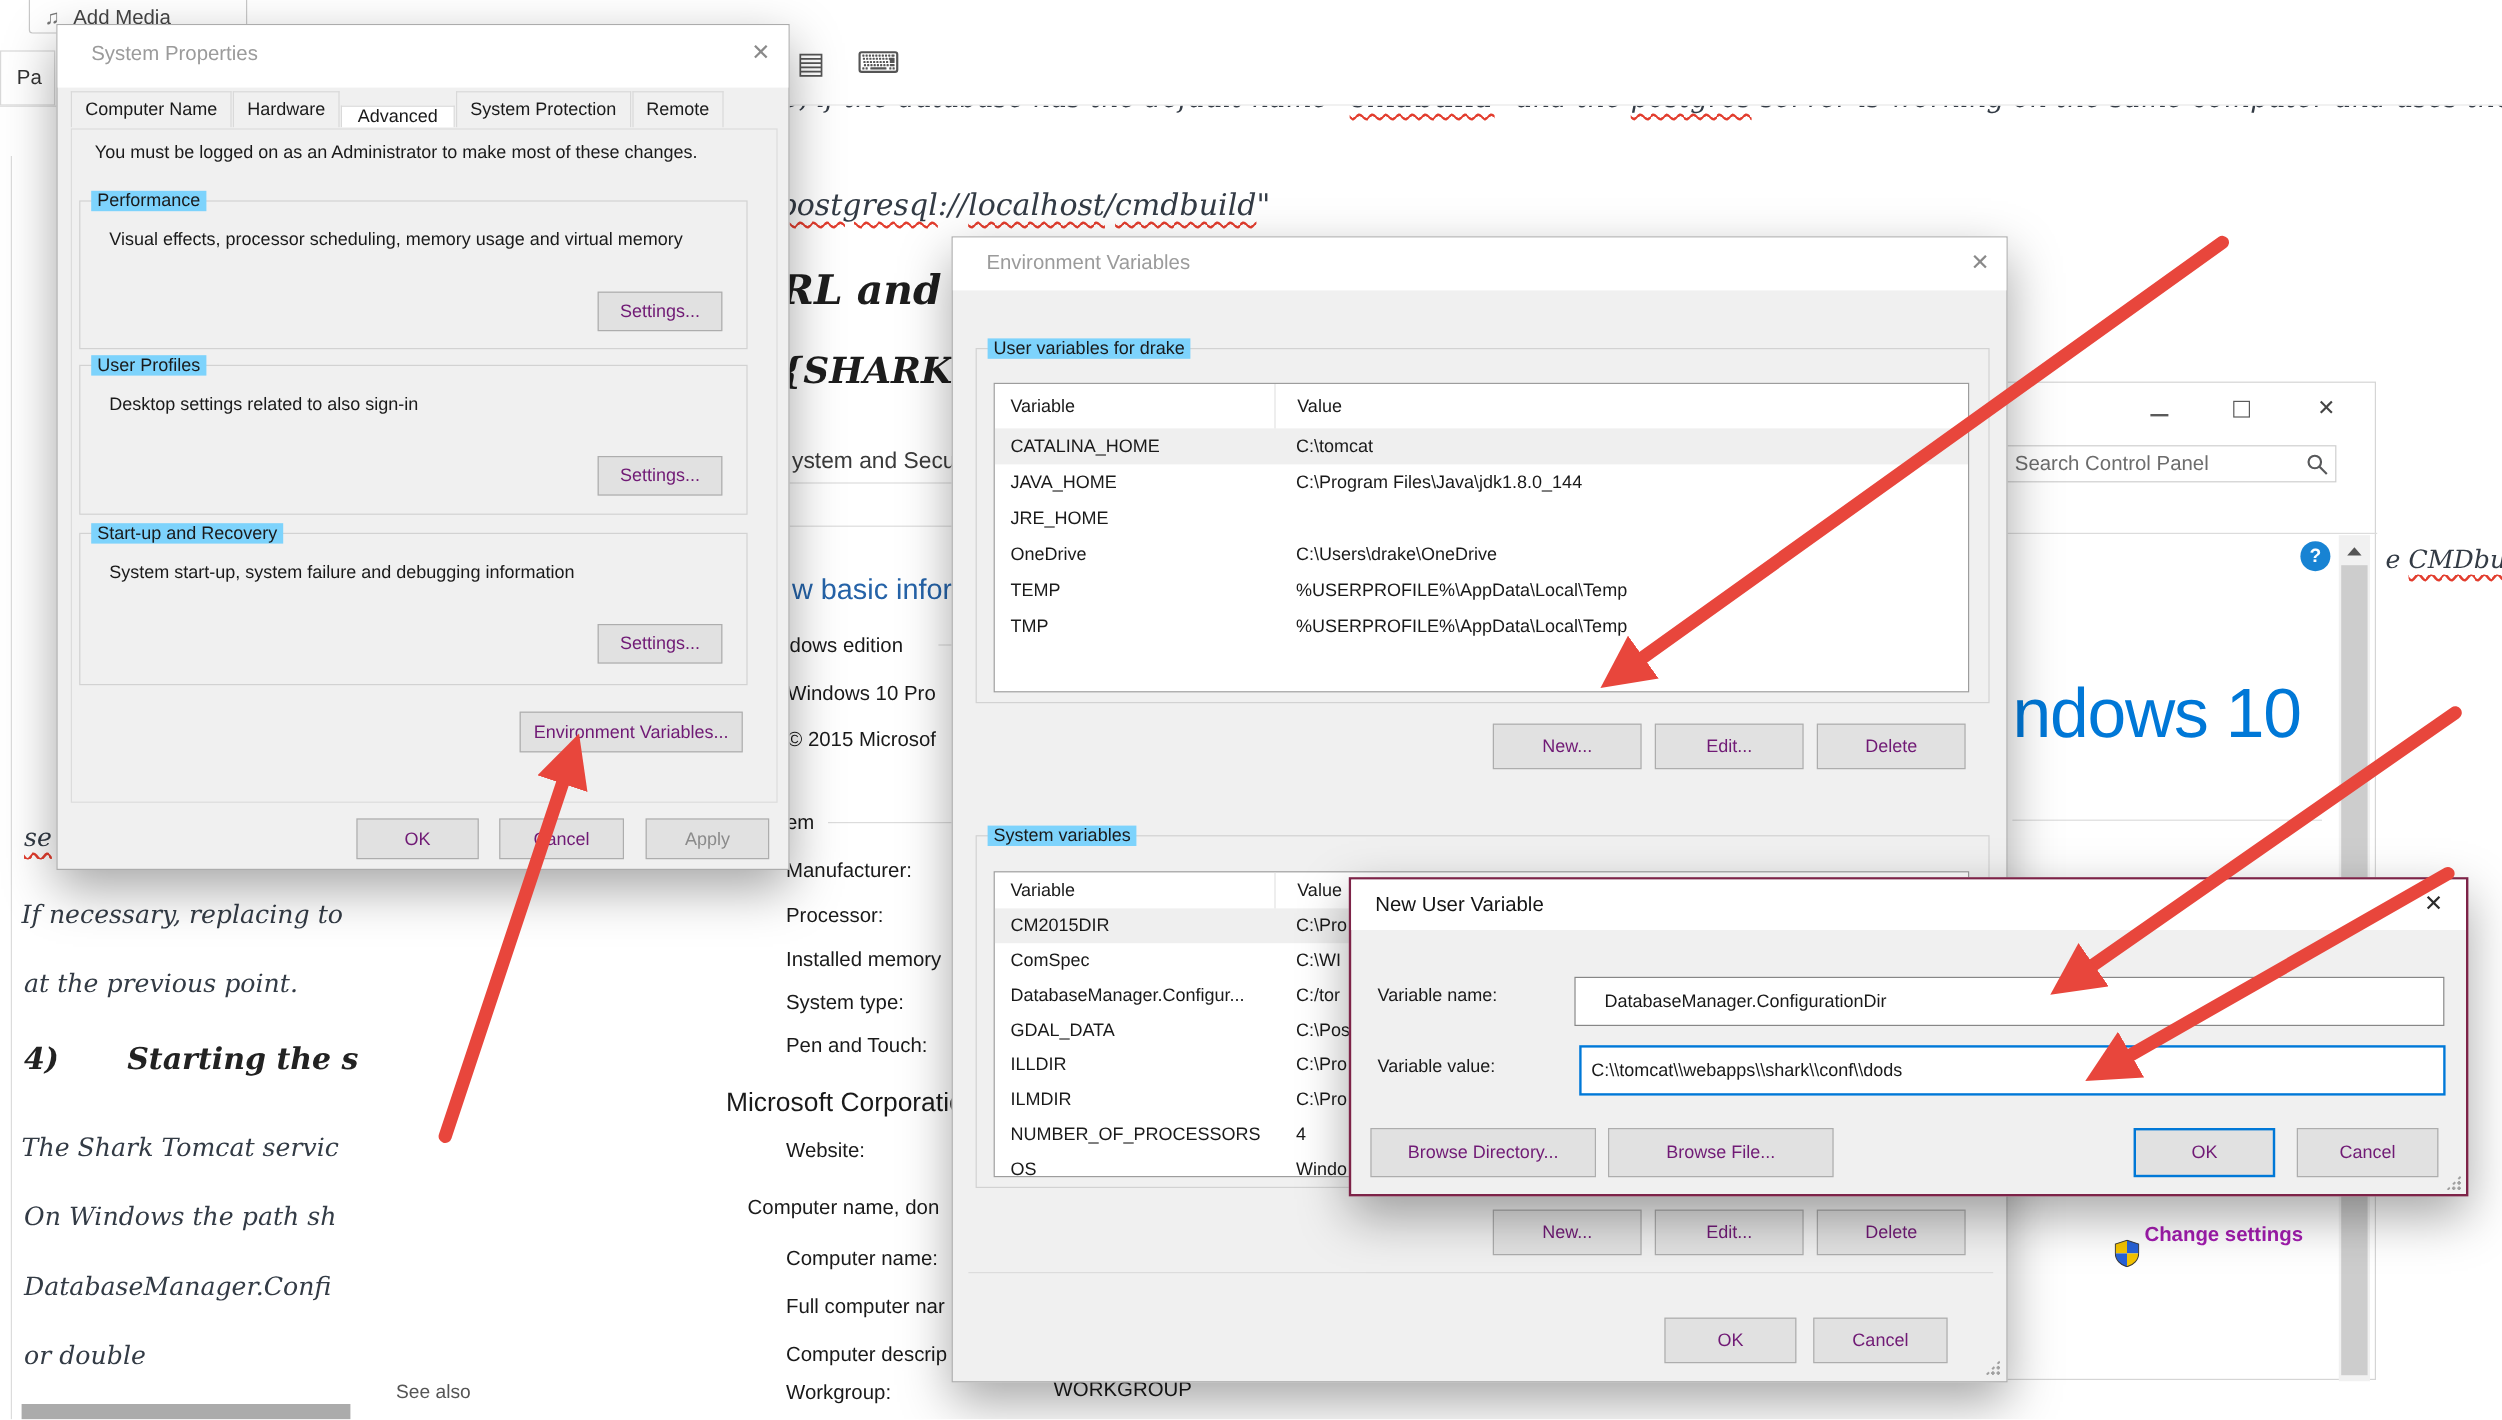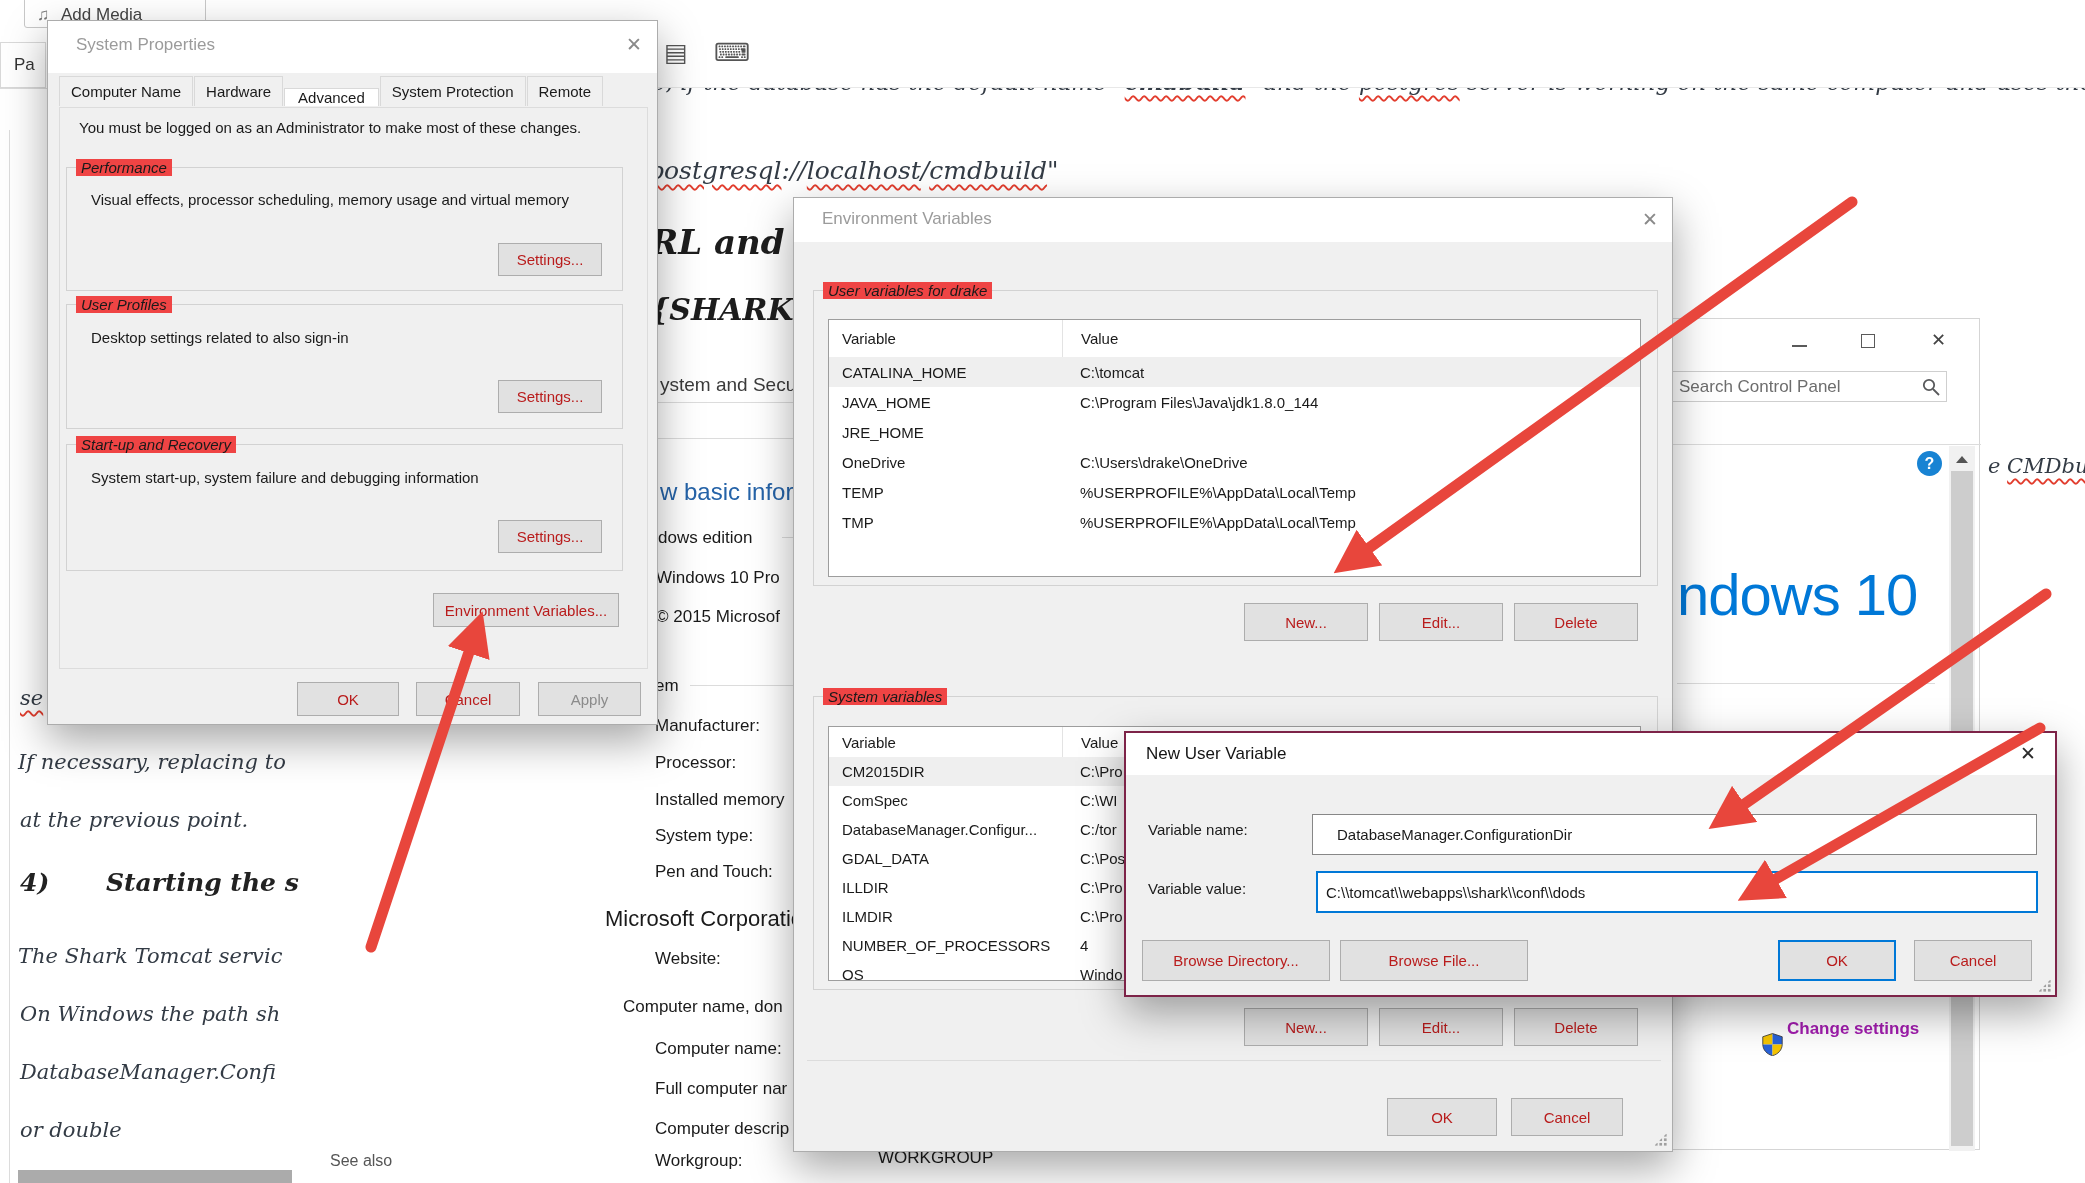--- a/index.html
+++ b/index.html
@@ -9,26 +9,26 @@
   .abs{position:absolute;}
   
   .win{position:absolute;background:#f0f0f0;border:1px solid #acacac;
        box-shadow:0 16px 40px rgba(0,0,0,.35);}
   .titlebar{position:absolute;left:0;top:0;right:0;background:#fff;}
   .wtitle{position:absolute;font-size:17px;color:#9b9b9b;white-space:nowrap;}
   .wtitle.active{color:#151515;}
   .wclose{position:absolute;font-size:19px;color:#8a8a8a;line-height:1;cursor:default;}
   .wclose.dark{color:#2b2b2b;}
   .btn{position:absolute;display:flex;align-items:center;justify-content:center;
-       background:#e1e1e1;border:1px solid #adadad;font-size:15px;color:#b91c1c;
+       background:#e1e1e1;border:1px solid #adadad;font-size:15px;color:#701a75;
        white-space:nowrap;cursor:default;}
   .btn.disabled{color:#8b8b8b;}
   .btn.primary{border:2px solid #0078d7;}
   .grp{position:absolute;border:1px solid #d2d2d2;}
-  .grp-label{position:absolute;background:#ef4444;padding:0 5px;font-size:15px;white-space:nowrap;font-style:italic;}
+  .grp-label{position:absolute;background:#7dd3fc;padding:0 5px;font-size:15px;white-space:nowrap;}
   .note{position:absolute;font-size:15px;white-space:nowrap;}
   
   .tabs{position:absolute;display:flex;align-items:flex-end;}
   .tab{border:1px solid #d9d9d9;border-bottom:none;background:#f0f0f0;
        padding:6px 11px;font-size:15px;margin-right:1px;white-space:nowrap;}
   .tab.active{background:#fff;padding:0 13px;position:relative;z-index:2;}
   .tabpage{position:absolute;border:1px solid #dcdcdc;}
   
   .tbl{position:absolute;background:#fff;border:1px solid #9d9d9d;overflow:hidden;}
   .trow{display:flex;align-items:center;font-size:15px;}

